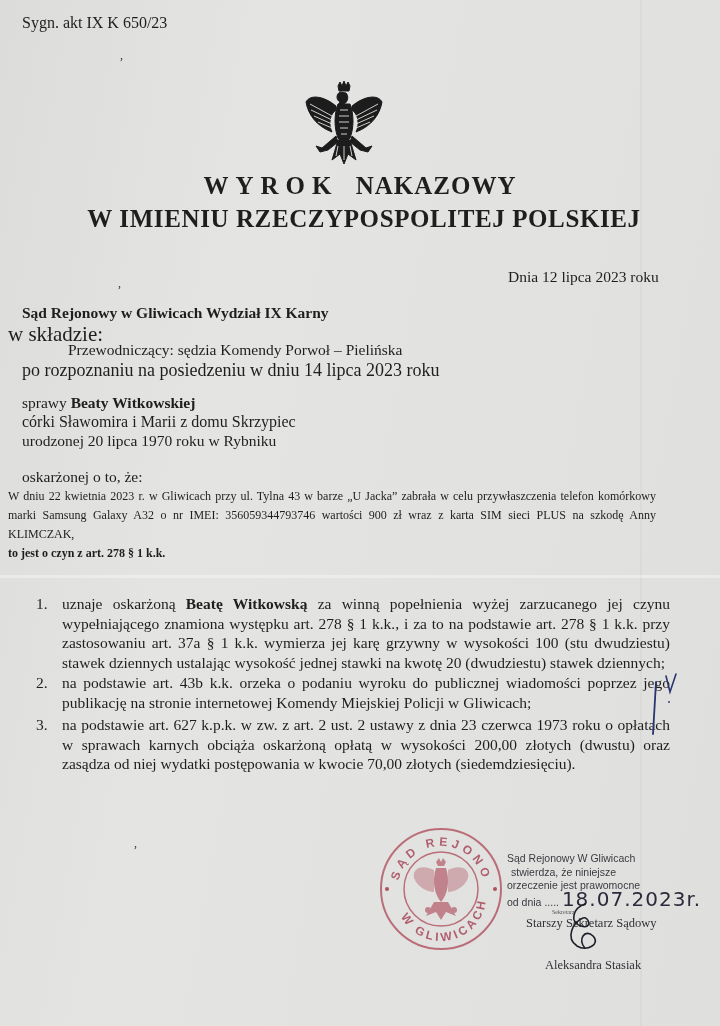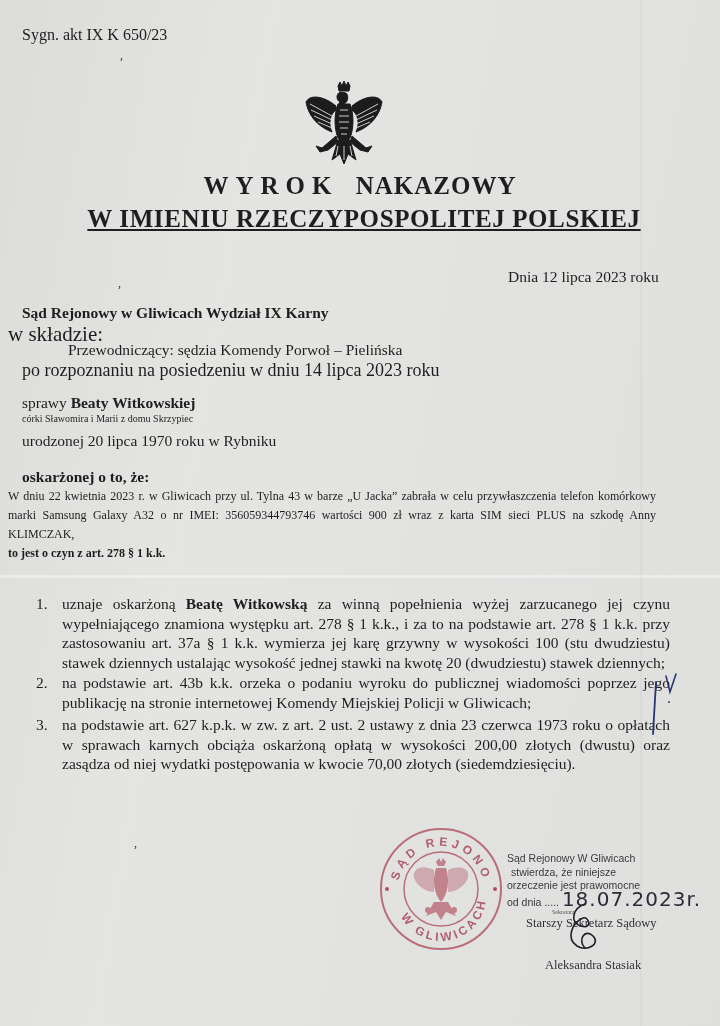--- a/index.html
+++ b/index.html
@@ -7,35 +7,35 @@
       width: 720px; height: 1026px; overflow: hidden;
       background: linear-gradient(100deg, #dcdcda 0%, #e4e4e2 30%, #e2e3e1 60%, #dfe0de 100%);
       font-family: "Liberation Serif", "DejaVu Serif", serif;
       color: #1e1e1e;
       position: relative;
     }
     .page { position: absolute; inset: 0; }
     .fold-v { position: absolute; top: 0; bottom: 0; left: 640px; width: 2px; background: rgba(0,0,0,0.025); }
     .fold-h { position: absolute; left: 0; right: 0; top: 575px; height: 3px; background: rgba(255,255,255,0.35); }
     .abs { position: absolute; white-space: nowrap; }
-    .case-no { left: 22px; top: 26px; font-size: 16px; }
+    .case-no { left: 22px; top: 14px; font-size: 16px; }
     .emblem { left: 302px; top: 80px; width: 84px; height: 92px; }
     .title1 { left: 0; right: 0; top: 172px; text-align: center; font-weight: bold; font-size: 25px; letter-spacing: 1px; }
     .title1 .sp { letter-spacing: 7px; margin-right: 10px; }
-    .title2 { left: 0; right: 0; top: 205px; text-align: center; font-weight: bold; font-size: 25px; letter-spacing: 0.6px; padding-left: 8px; text-decoration: underline; }
+    .title2 { left: 0; right: 0; top: 205px; text-align: center; font-weight: bold; font-size: 25px; letter-spacing: 0.6px; padding-left: 8px; }
     .date { left: 508px; top: 268px; font-size: 15.5px; }
     .court { left: 22px; top: 304px; font-size: 15.5px; font-weight: bold; }
     .in-panel { left: 8px; top: 322px; font-size: 21px; }
     .judge { left: 68px; top: 341px; font-size: 15.5px; }
     .hearing { left: 22px; top: 360px; font-size: 18px; }
     .case-of { left: 22px; top: 394px; font-size: 15.5px; }
     .case-of b { font-weight: bold; }
-    .parents { left: 22px; top: 413px; font-size: 10px; }
+    .parents { left: 22px; top: 413px; font-size: 16px; }
     .born { left: 22px; top: 432px; font-size: 15.5px; }
-    .accused { left: 22px; top: 468px; font-size: 15.5px; font-weight: bold; }
+    .accused { left: 22px; top: 468px; font-size: 15.5px; }
     .charge { left: 8px; top: 487px; width: 648px; font-size: 12px; line-height: 19px; white-space: normal; text-align: justify; }
     .charge .bold-line { font-weight: bold; display: block; text-align: left; }
     .ruling { left: 20px; top: 594px; width: 650px; white-space: normal; }
     .ruling ol { margin: 0; padding-left: 22px; list-style: none; }
     .ruling li { position: relative; font-size: 15.5px; line-height: 19.5px; text-align: justify; margin-bottom: 1px; padding-left: 20px; }
     .ruling li .num { position: absolute; left: -6px; top: 0; }
     .ruling li b { font-weight: bold; }
     .check-mark { left: 650px; top: 672px; width: 40px; height: 66px; }
     .stamp { left: 378px; top: 826px; width: 126px; height: 126px; }
     .cert { left: 507px; top: 852px; font-family: "Liberation Sans", "DejaVu Sans", sans-serif; font-size: 10.5px; color: #3a3a40; line-height: 13.5px; }

